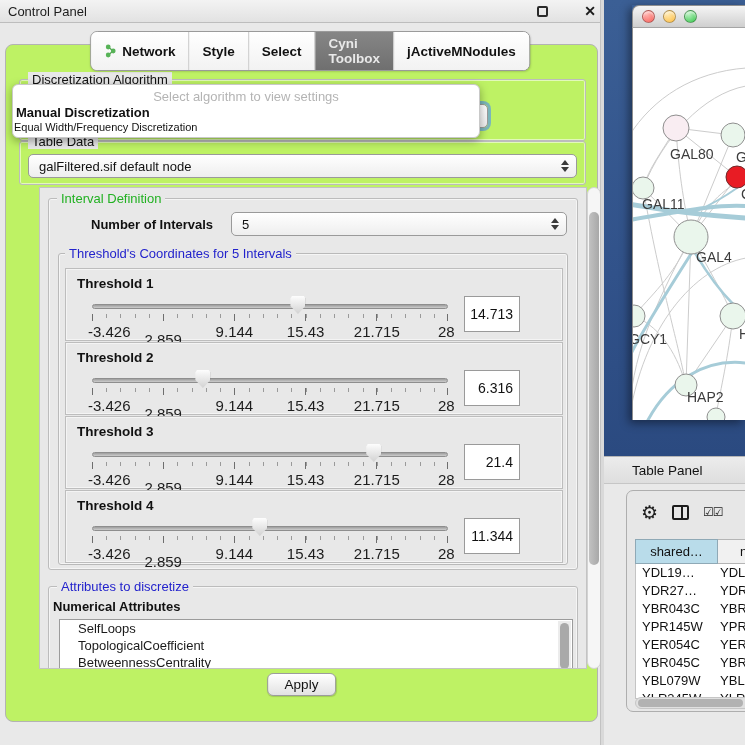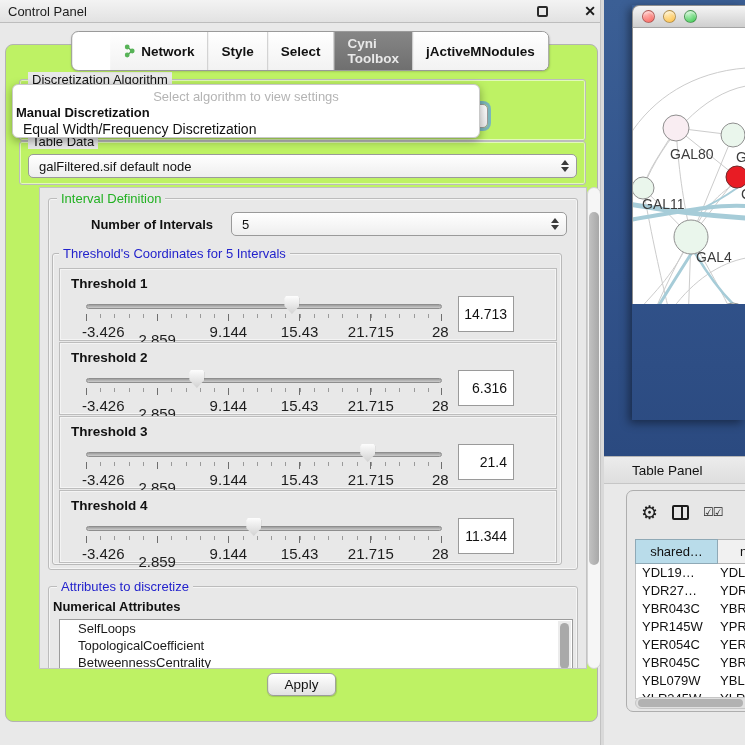--- a/index.html
+++ b/index.html
@@ -20,21 +20,21 @@
     display:flex; align-items:center; padding:0 8px;gap:24px;
   }
   .titlebar .title { font-size:13px; color:#1c1c1c; }
   .titlebar .spacer { flex:1; }
   .tb-float { width:11px; height:11px; border:2px solid #2a2a2a; border-radius:2px; margin-right:12px; }
   .tb-close { font-size:14px; font-weight:bold; color:#1a1a1a; line-height:1; }
 
   .tabstrip {
     position:absolute; left:50%; transform:translateX(-50%); margin-left:8px; top:31px;
     display:inline-flex; background:#fff; border:1px solid #9a9a9a; border-radius:7px;
-    overflow:hidden; z-index:5; box-shadow:0 1px 2px rgba(0,0,0,.15);padding-left:38px;
+    overflow:hidden; z-index:5; box-shadow:0 1px 2px rgba(0,0,0,.15);
   }
   .seg { display:flex; align-items:center; gap:5px; padding:4px 13px; font-size:13.5px; font-weight:600;
          color:#111; border-left:1px solid #c8c8c8; background:linear-gradient(#ffffff,#f2f2f2); cursor:default; }
   .seg:first-child { border-left:none; }
   .seg.selected { background:linear-gradient(#868686,#6f6f6f); color:#e9e9e9; }
   .net-icon { width:13px; height:14px; display:inline-block; }
 
   .content-frame {
     position:absolute; left:5px; top:44px; width:593px; height:678px;
     background:#bef264; border:1px solid #b3b3b3; border-radius:8px;
@@ -60,21 +60,21 @@
 
   
   .algo-popup {
     position:absolute; left:12px; top:84px; width:468px; height:54px; z-index:50;
     background:#fff; border:1px solid #c9c9c9; border-radius:6px;
     box-shadow:0 3px 10px rgba(0,0,0,.35);
   }
   .algo-hint { position:absolute; top:4px; left:0; width:100%; text-align:center;
                color:#b4b4b4; font-size:13px; }
   .algo-opt1 { position:absolute; top:20px; left:3px; font-weight:bold; font-size:13px; }
-  .algo-opt2 { position:absolute; top:36px; left:10px; font-size:14px; }
+  .algo-opt2 { position:absolute; top:36px; left:1px; font-size:11px; }
 
   
   .scrollview {
     position:absolute; left:33px; top:142px; width:548px; height:482px;
     border:1px solid #c3c3c3; overflow:hidden; background:#e8e8e8;
   }
   .v-scrollbar { position:absolute; left:581px; top:142px; width:14px; height:482px;
                  background:#f6f6f6; border:1px solid #d2d2d2; border-radius:7px; }
   .v-thumb { position:absolute; left:1px; top:24px; width:10px; height:353px;
              background:linear-gradient(90deg,#c2c2c2,#a8a8a8); border-radius:6px; }
@@ -130,21 +130,21 @@
   .divider { position:absolute; left:600px; top:0; width:4px; height:745px; background:#d9d9d9; border-left:1px solid #c2c2c2; }
   .desktop { position:absolute; left:604px; top:0; width:141px; height:456px;
              background:linear-gradient(180deg,#3b5f95 0%,#31528a 60%,#2b4a80 100%); }
   .net-window { position:absolute; left:632px; top:5px; width:113px; height:415px;
                 box-shadow:-3px 3px 9px rgba(0,0,0,.45); }
   .net-titlebar { height:23px; background:linear-gradient(#f5f5f5,#cfcfcf);
                   border:1px solid #8f8f8f; border-bottom-color:#a5a5a5; border-right:none;
                   border-radius:7px 0 0 0; display:flex; align-items:center; padding-left:9px; gap:8px; }
   .light { width:13px; height:13px; border-radius:50%; border:1px solid rgba(0,0,0,.3);
            box-shadow:inset 0 2px 2px rgba(255,255,255,.55); }
-  .net-canvas { height:276px; background:#fff; border-left:1px solid #8f8f8f; overflow:hidden; }
+  .net-canvas { height:392px; background:#fff; border-left:1px solid #8f8f8f; overflow:hidden; }
   .net-canvas svg { display:block; }
   .net-label { font:14px "Liberation Sans",sans-serif; fill:#3c3c3c; }
 
   .table-panel-bar { position:absolute; left:604px; top:456px; width:141px; height:28px;
                      background:linear-gradient(#ececec,#dedede); border-top:1px solid #b5b5b5;
                      border-bottom:1px solid #c6c6c6; display:flex; align-items:center; padding-left:28px;
                      font-size:13.5px; color:#111; }
   .table-panel-body { position:absolute; left:604px; top:485px; width:141px; height:260px; background:#e9e9e9; }
   .tp-container { position:absolute; left:22px; top:5px; width:140px; height:222px;
                   background:#e7e7e7; border:1px solid #aeaeae; border-radius:7px; }
@@ -237,21 +237,21 @@
 
         <div style="position:absolute; left:42px; top:18px;" class="bold">Number of Intervals</div>
         <div class="combo" style="position:absolute; left:182px; top:13px; width:336px;">
           <span>5</span>
           <span class="stepper">
               <span class="arr-up"></span>
               <span class="arr-down"></span>
             </span>
         </div>
 
-        <div class="group" style="left:3px; top:54px; width:510px; height:312px; border-color:#b9b9b9;">
+        <div class="group" style="left:9px; top:54px; width:510px; height:312px; border-color:#b9b9b9;">
           <span class="group-title gt-blue" style="left:6px;">Threshold's Coordinates for 5 Intervals</span>
 
           <div class="th-panel" style="top:14px;">
             <div class="th-label">Threshold 1</div>
             <div class="th-row">
               <div class="slider">
                 <div class="track"></div>
                 <div class="ticks-minor"></div>
                 <div class="ticks-major"></div>
                 <div class="handle" style="left: 57.7%;"></div>

